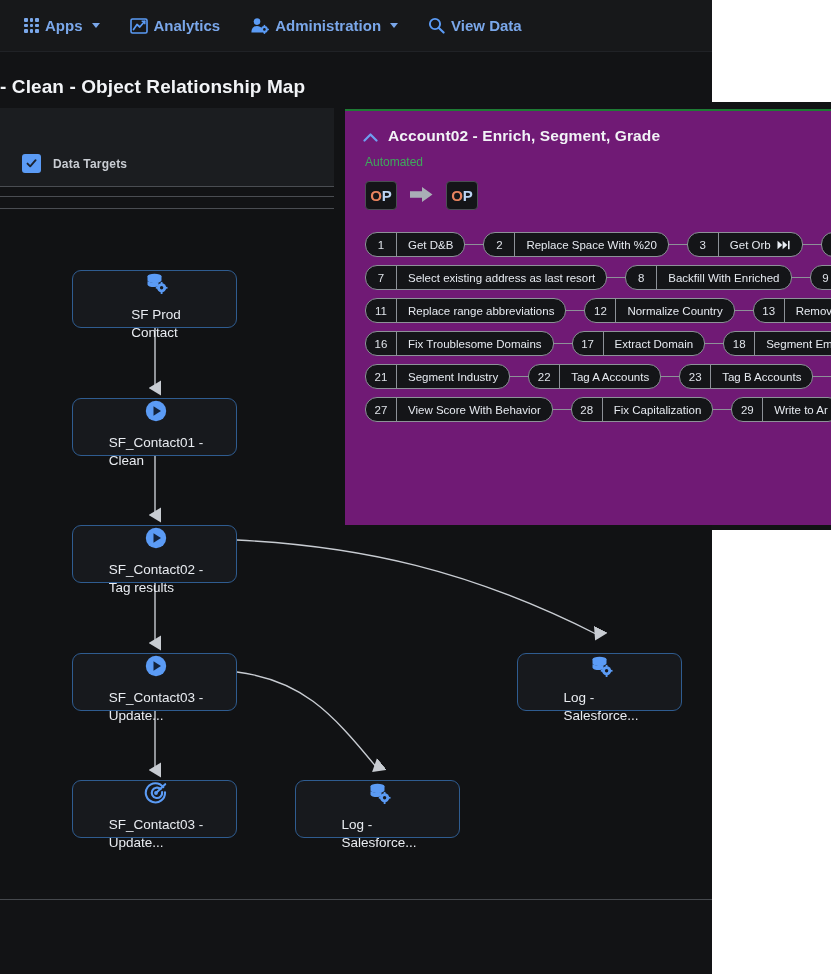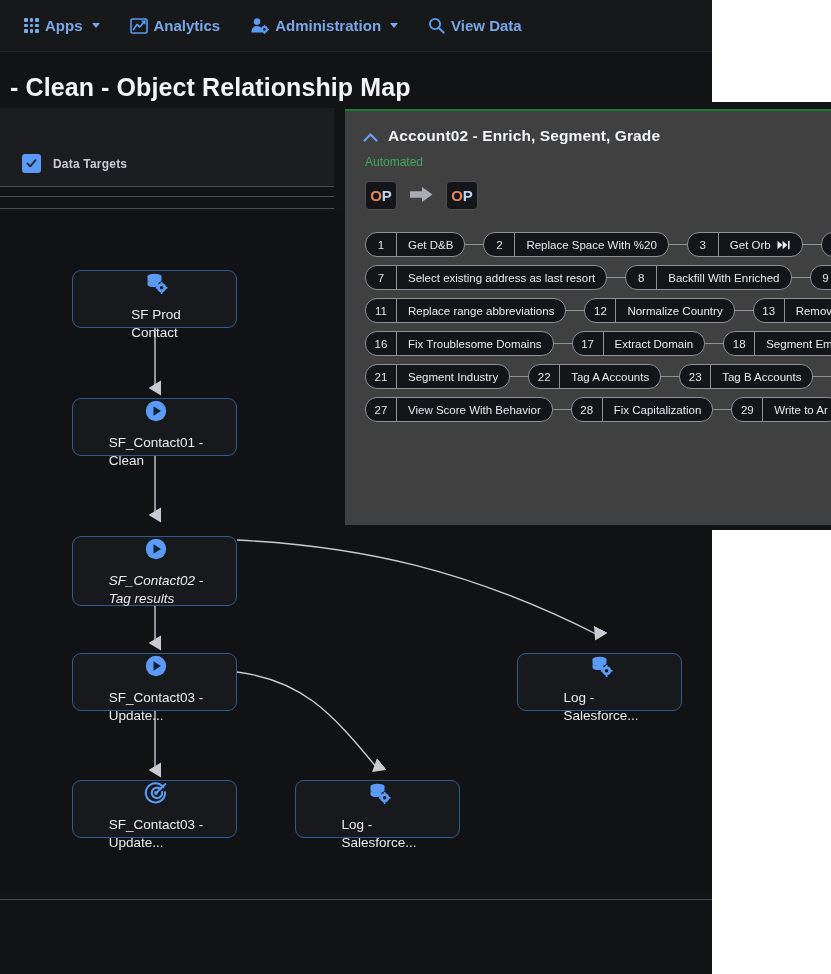--- a/index.html
+++ b/index.html
@@ -27,22 +27,22 @@
     border-top:5px solid #7aa7ea;margin-left:3px;
   }
   .ico{display:inline-block;flex:0 0 auto;line-height:0;}
   .grid-ico{width:15px;height:15px;display:grid;grid-template-columns:repeat(3,1fr);
     grid-template-rows:repeat(3,1fr);gap:2px;}
   .grid-ico i{background:#7aa7ea;border-radius:1px;display:block;}
 
   
   .page-title{
     position:absolute;left:0;top:66px;width:712px;height:42px;
-    color:#f2f4f7;font-size:25px;font-weight:bold;
-    display:flex;align-items:center;padding-left:10px;box-sizing:border-box;
+    color:#f2f4f7;font-size:19px;font-weight:bold;
+    display:flex;align-items:center;padding-left:0px;box-sizing:border-box;
     letter-spacing:.1px;
   }
 
   
   .filterbar{
     position:absolute;left:0;top:108px;width:334px;height:78px;
     background:#1b1d20;box-sizing:border-box;
   }
   .cb-row{display:flex;align-items:center;gap:12px;padding:46px 0 0 22px;}
   .cbox{
@@ -70,21 +70,21 @@
     color:#e9ecf1;font-size:13.5px;line-height:18px;font-weight:normal;white-space:pre-line;
   }
   .node .ico{flex:0 0 auto;}
 
   svg.edges{position:absolute;left:0;top:0;width:712px;height:680px;overflow:visible;
     pointer-events:none;}
 
   
   .panel{
     position:absolute;left:345px;top:109px;width:486px;height:416px;
-    background:#404040;border-top:2px solid #1e7b34;box-sizing:border-box;
+    background:#701a75;border-top:2px solid #1e7b34;box-sizing:border-box;
     overflow:hidden;
   }
   .panel-head{display:flex;align-items:center;gap:10px;padding:16px 0 0 18px;}
   .chev{color:#6e9ff0;font-size:15px;line-height:1;font-weight:bold;cursor:pointer;}
   .panel-title{color:#f1f3f6;font-size:15.5px;font-weight:bold;letter-spacing:.1px;}
   .panel-status{color:#3fa85c;font-size:12px;font-weight:normal;padding:10px 0 0 20px;}
   .op-row{display:flex;align-items:center;gap:13px;padding:12px 0 0 20px;}
   .op-badge{
     width:30px;height:27px;border:1px solid #4b4e54;border-radius:4px;
     display:flex;align-items:center;justify-content:center;
@@ -223,21 +223,21 @@
 Contact</div>
         </div>
         <div class="node" style="left: 72px; top: 188px; width: 165px; height: 58px;">
           <span class="ico"><svg width="24" height="24" viewBox="0 0 24 24">
               <circle cx="12" cy="12" r="10.2" fill="#5b9bf5"></circle>
               <path d="M9.5 7.3 L17 12 L9.5 16.7 Z" fill="#13233c"></path>
             </svg></span>
           <div class="node-label">SF_Contact01 -
 Clean</div>
         </div>
-        <div class="node" style="left: 72px; top: 326px; width: 165px; height: 70px; font-style: italic;">
+        <div class="node" style="left: 72px; top: 315px; width: 165px; height: 58px;">
           <span class="ico"><svg width="24" height="24" viewBox="0 0 24 24">
               <circle cx="12" cy="12" r="10.2" fill="#5b9bf5"></circle>
               <path d="M9.5 7.3 L17 12 L9.5 16.7 Z" fill="#13233c"></path>
             </svg></span>
           <div class="node-label">SF_Contact02 -
 Tag results</div>
         </div>
         <div class="node" style="left: 72px; top: 443px; width: 165px; height: 58px;">
           <span class="ico"><svg width="24" height="24" viewBox="0 0 24 24">
               <circle cx="12" cy="12" r="10.2" fill="#5b9bf5"></circle>

